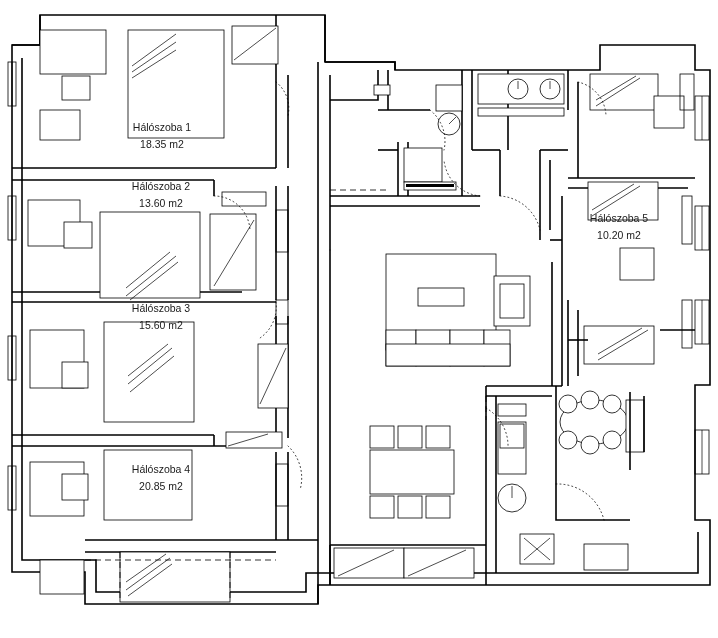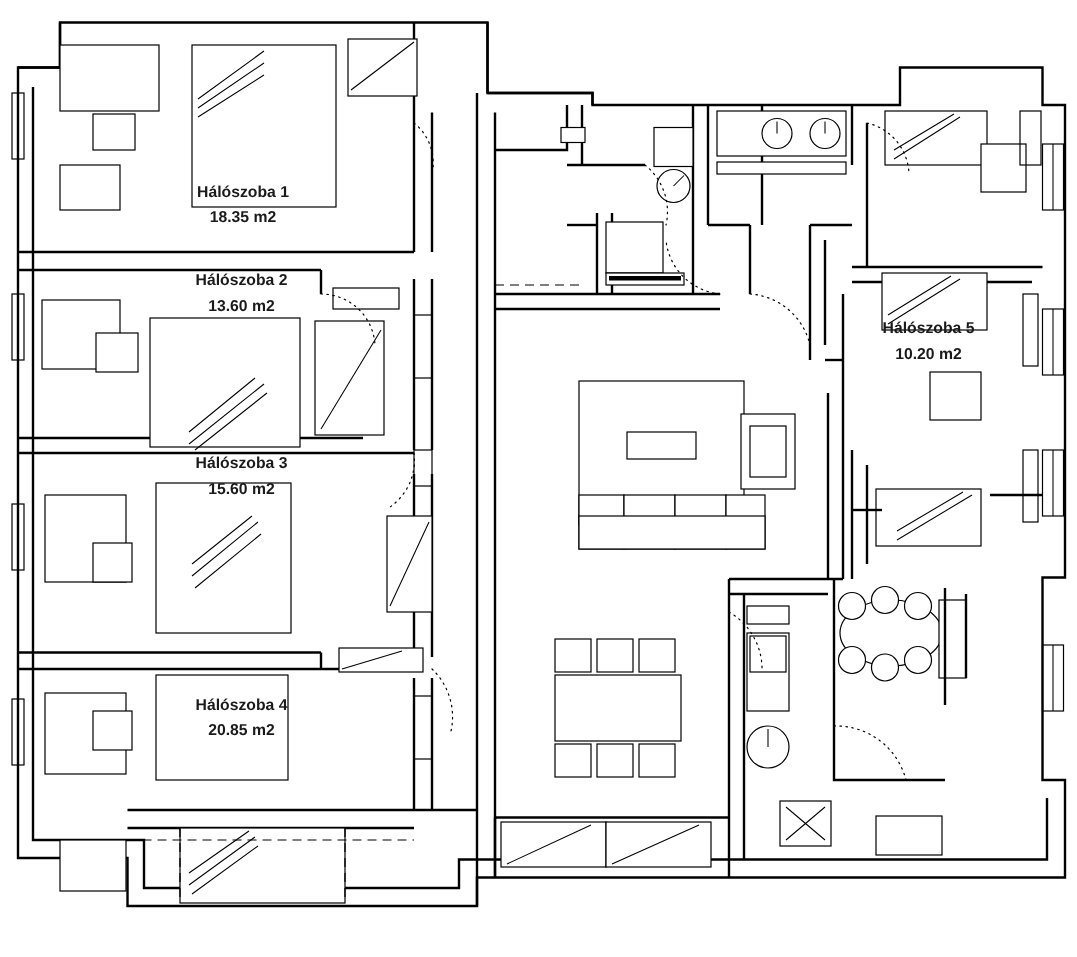--- a/index.html
+++ b/index.html
@@ -12,21 +12,20 @@
     height: 638px;
     font-family: "Liberation Sans", sans-serif;
     position: relative;
     overflow: hidden;
   }
   #floorplan-root {
     position: absolute;
     left: 0; top: 0;
     width: 660px;
     height: 638px;
-    font-weight: bold;
   }
   svg.plan {
     display: block;
     width: 718px;
     height: 638px;
   }
   .room-label-text {
     font-family: "Liberation Sans", sans-serif;
     font-size: 10.5px;
     fill: #1a1a1a;

